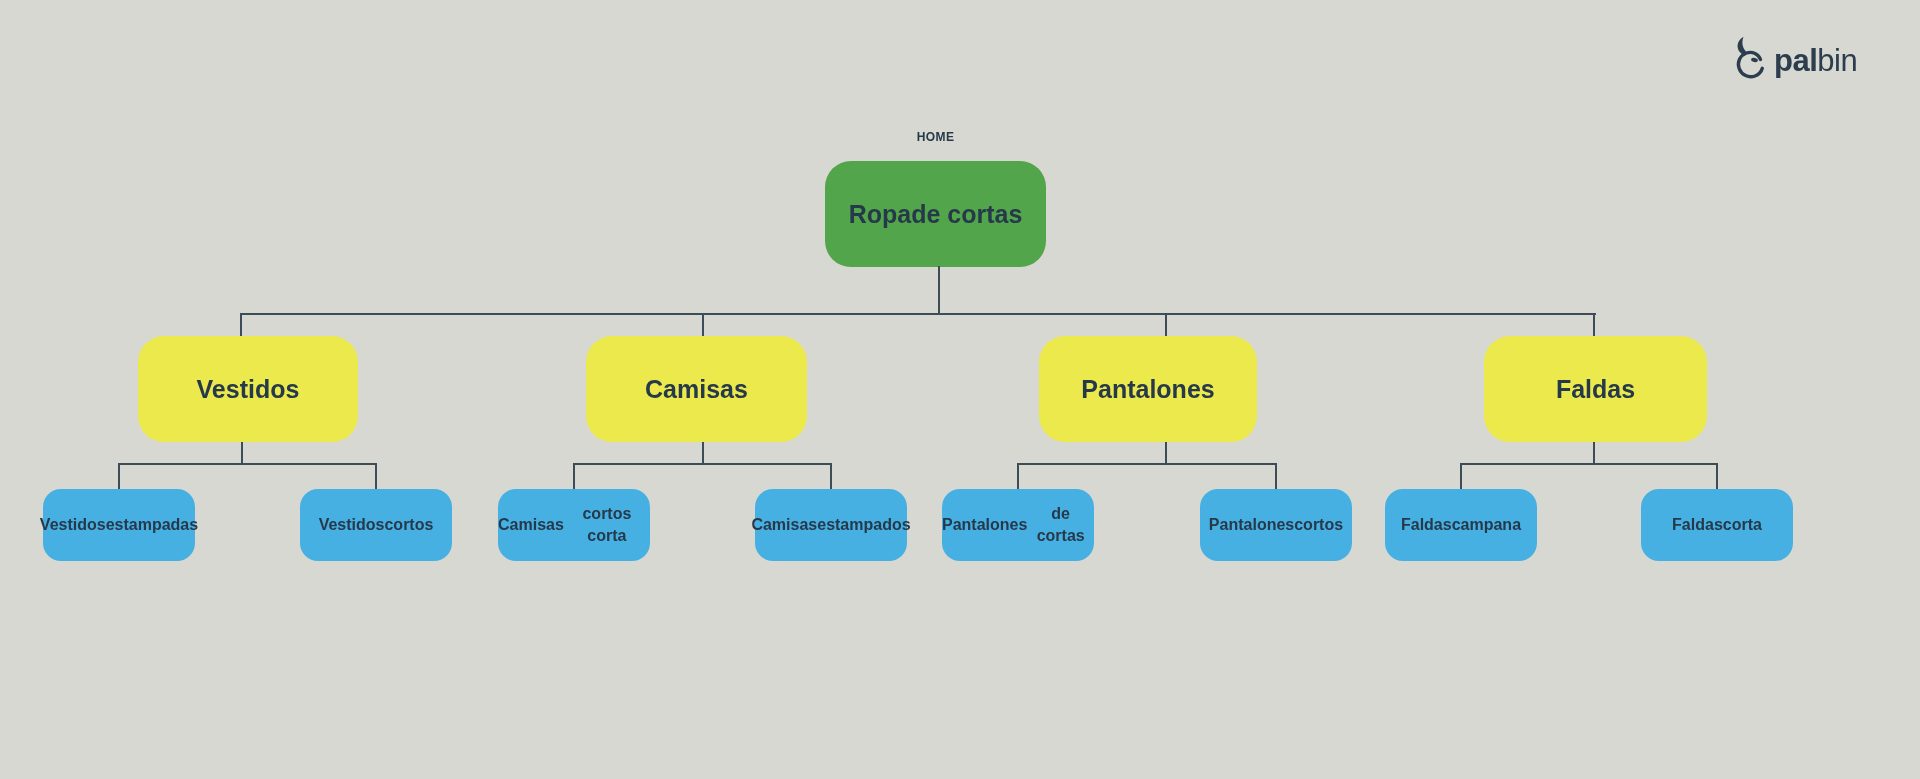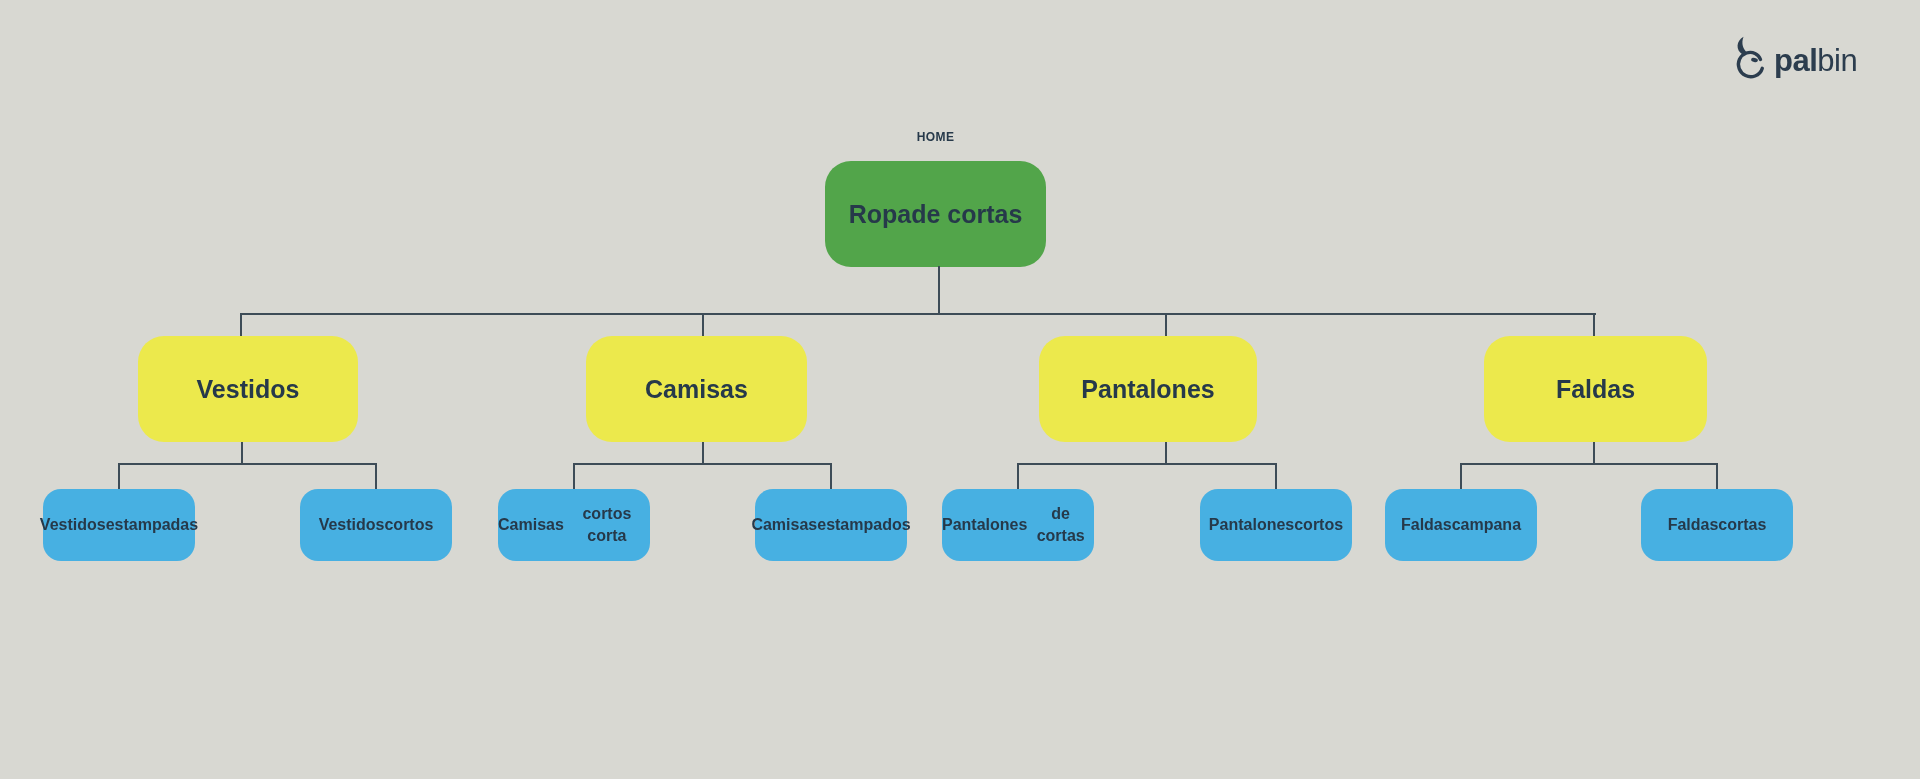--- a/index.html
+++ b/index.html
@@ -155,16 +155,16 @@
   <div class="node sub sub-5">
     <span class="l">Pantalones</span>
     <span class="l">cortos</span>
   </div>
   <div class="node sub sub-6">
     <span class="l">Faldas</span>
     <span class="l">campana</span>
   </div>
   <div class="node sub sub-7">
     <span class="l">Faldas</span>
-    <span class="l">cortas</span>
+    <span class="l">corta</span>
   </div>
 
 </div>
 
 </body></html>

